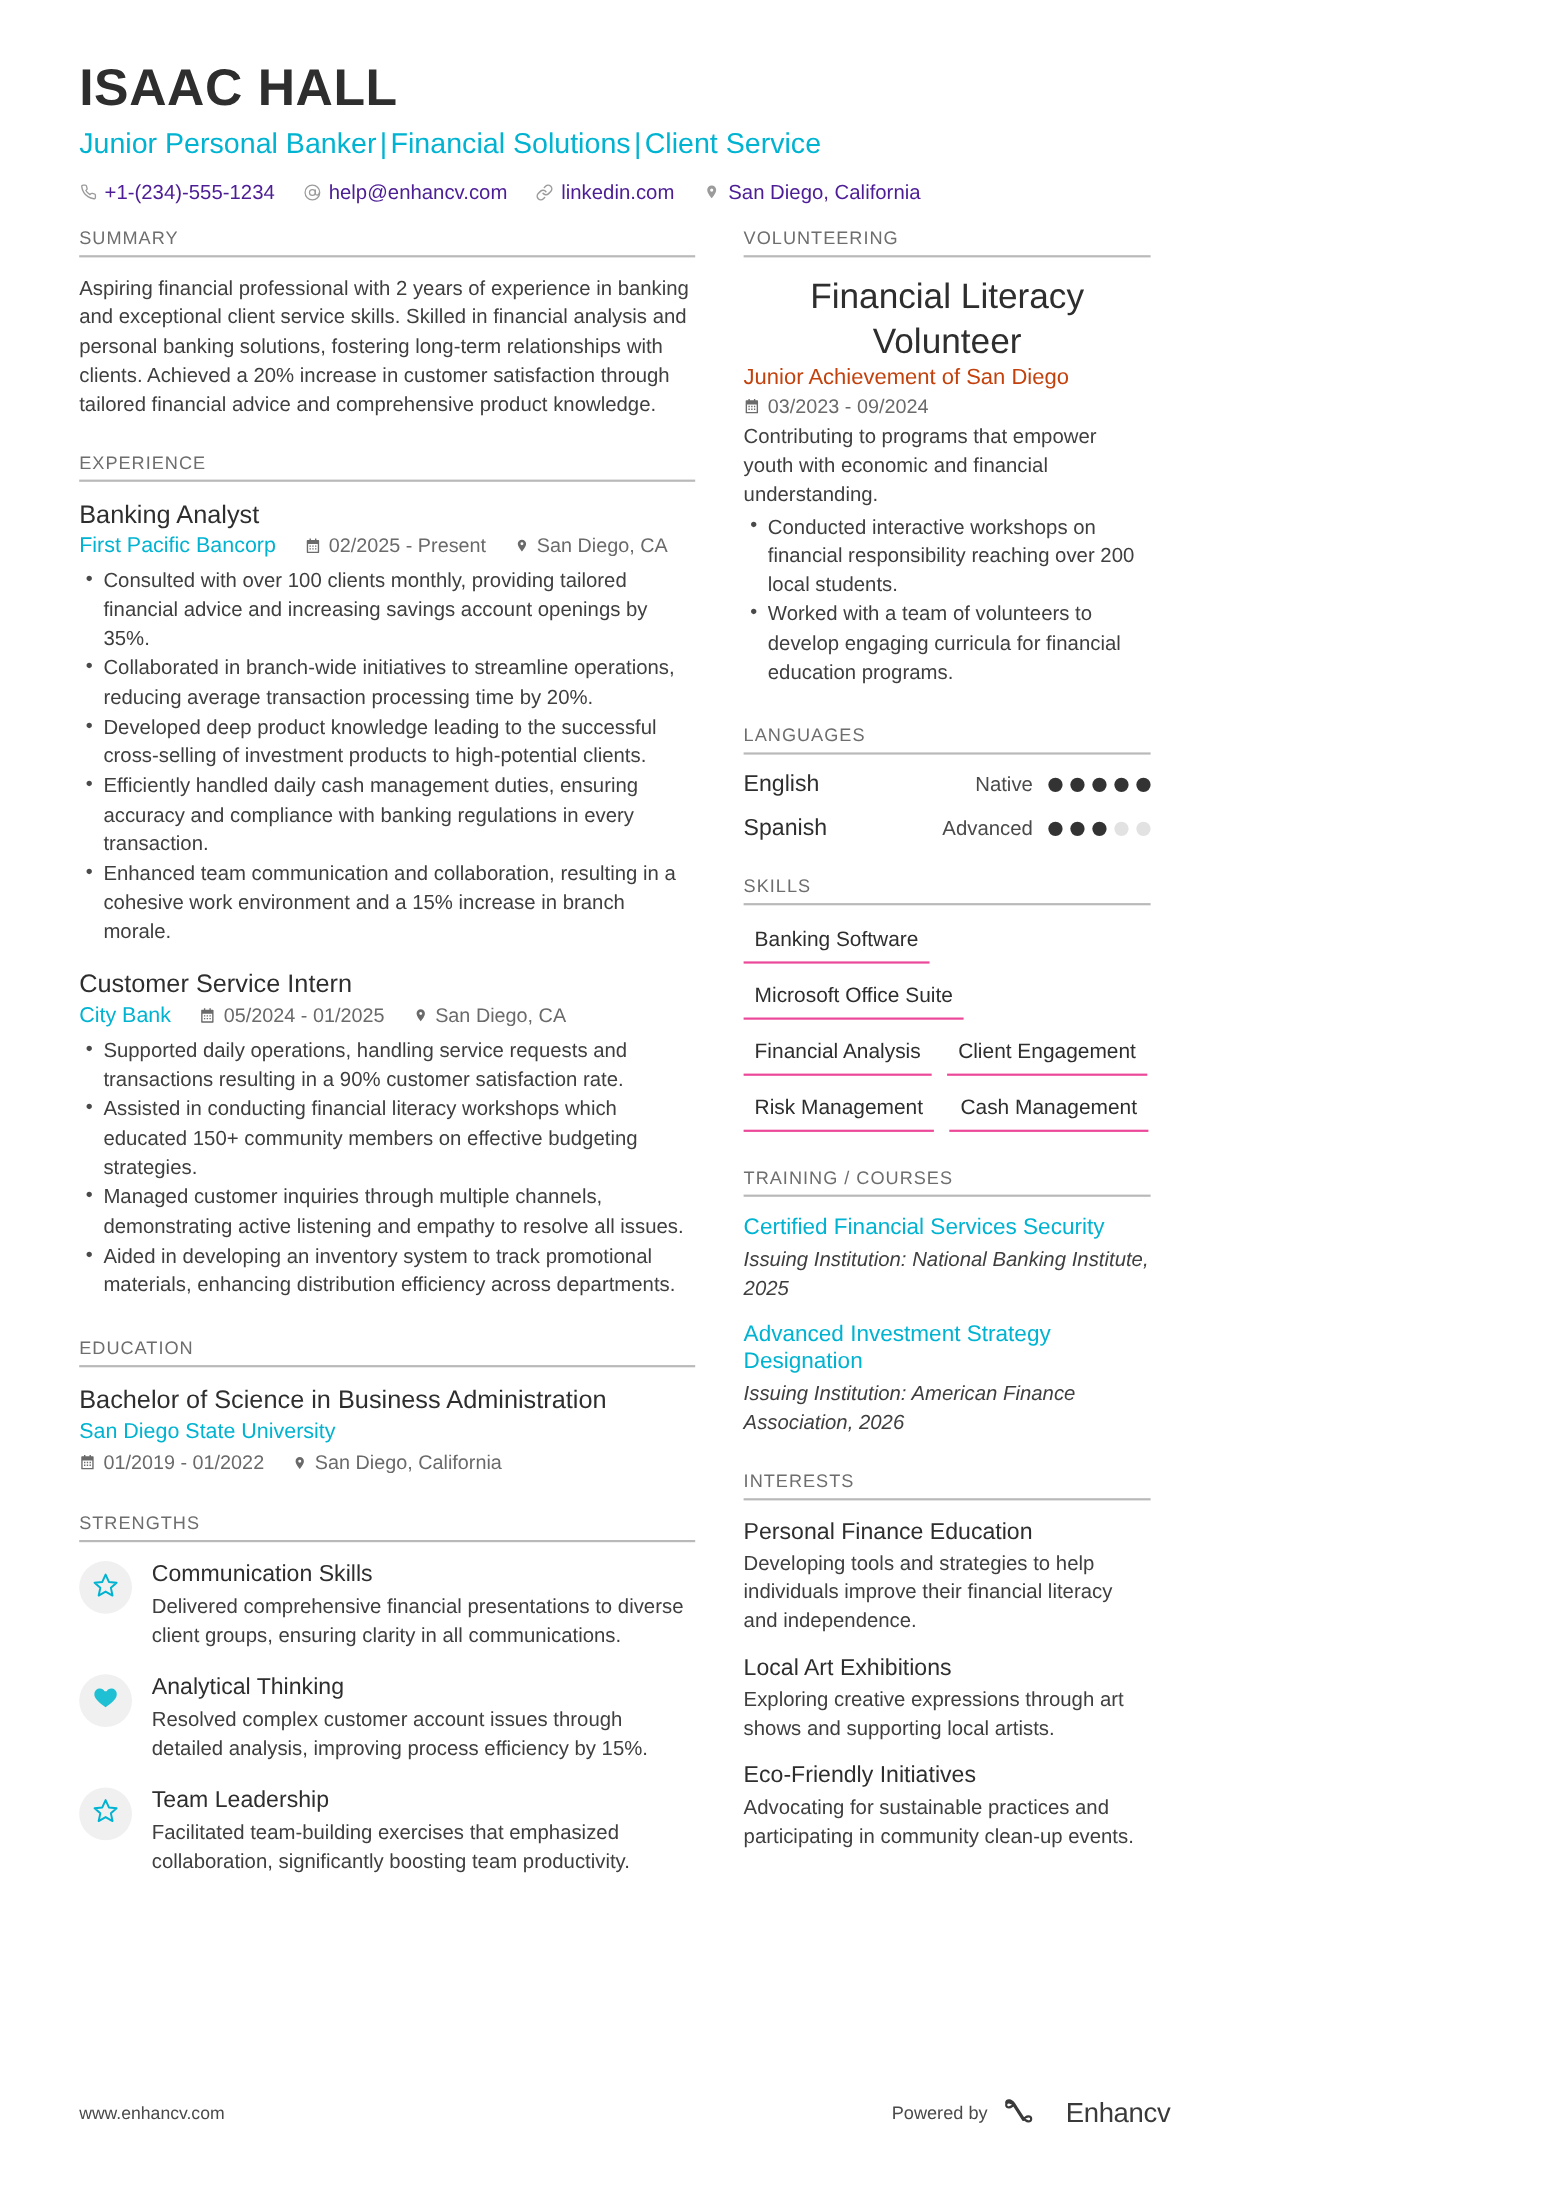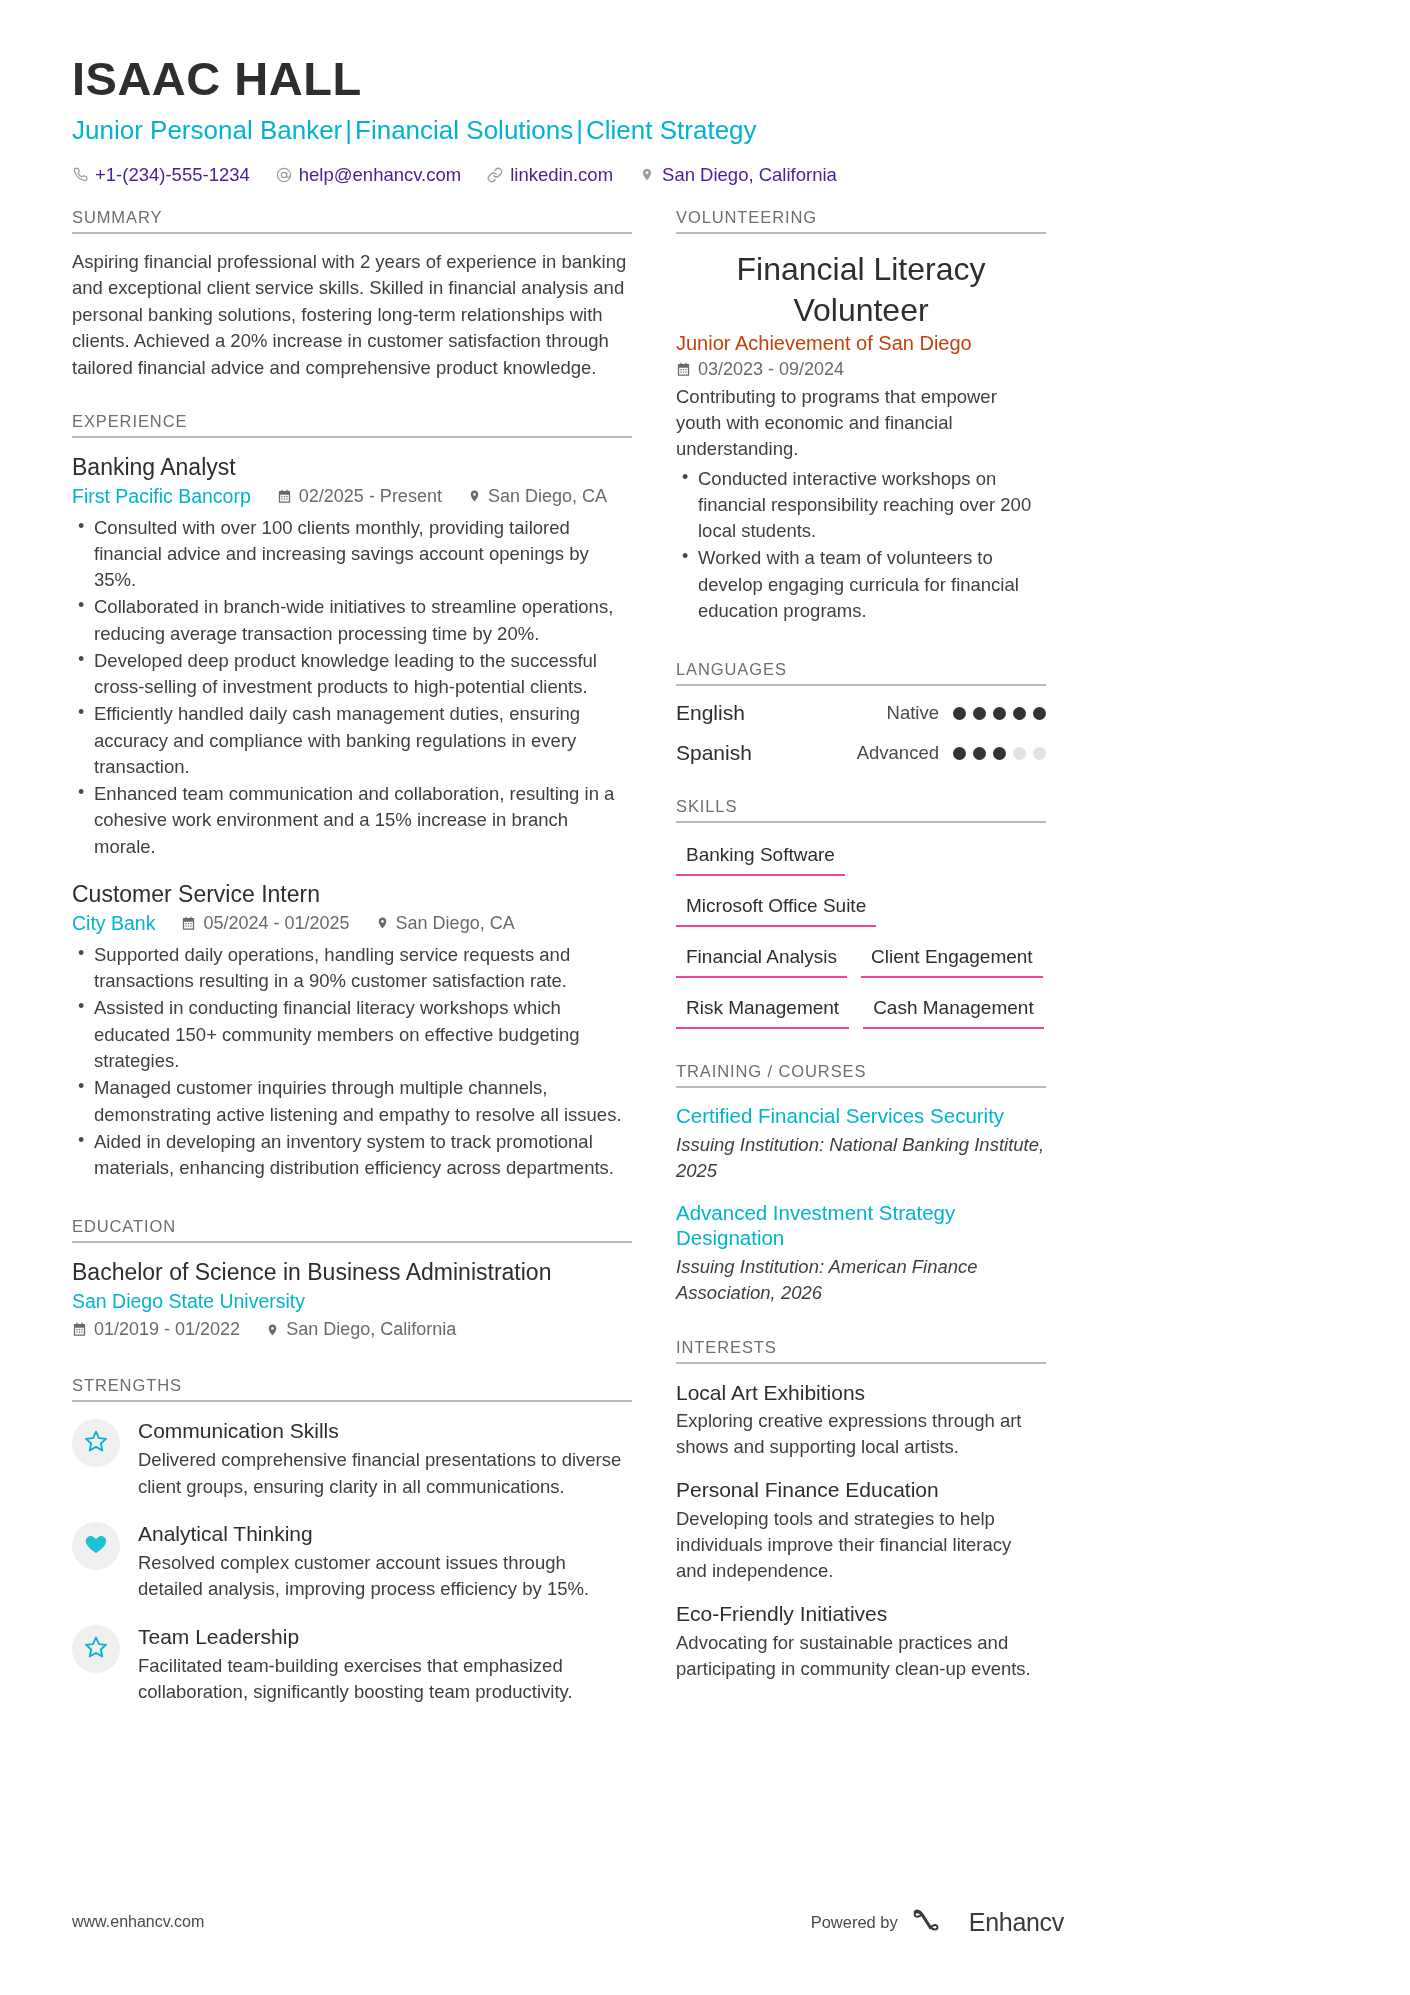--- a/index.html
+++ b/index.html
@@ -310,21 +310,21 @@
   }
 </style>
 </head>
 <body>
 
 <div class="page">
 
   <div>
     <div class="name">ISAAC HALL</div>
     <div class="headline">
-      <span>Junior Personal Banker</span><span class="sep">|</span><span>Financial Solutions</span><span class="sep">|</span><span>Client Strategy</span>
+      <span>Junior Personal Banker</span><span class="sep">|</span><span>Financial Solutions</span><span class="sep">|</span><span>Client Service</span>
     </div>
 
     <div class="contact-row">
       <div class="contact-item">
         <span class="ic">
           <svg width="15" height="15" viewBox="0 0 24 24" fill="none" stroke="currentColor" stroke-width="2" stroke-linecap="round" stroke-linejoin="round">
               <path d="M22 16.92v3a2 2 0 0 1-2.18 2 19.79 19.79 0 0 1-8.63-3.07 19.5 19.5 0 0 1-6-6 19.79 19.79 0 0 1-3.07-8.67A2 2 0 0 1 4.11 2h3a2 2 0 0 1 2 1.72c.13.96.36 1.9.69 2.81a2 2 0 0 1-.45 2.11L8.09 9.91a16 16 0 0 0 6 6l1.27-1.27a2 2 0 0 1 2.11-.45c.9.33 1.85.56 2.81.69A2 2 0 0 1 22 16.92z"></path>
             </svg>
         </span>
         <span>+1-(234)-555-1234</span>
@@ -610,27 +610,27 @@
         </div>
       </div>
 
       <div class="gap-sm"></div>
 
       <div class="sec">
         <div class="sec-title">INTERESTS</div>
         <div class="sec-rule"></div>
 
         <div class="interest">
+          <div class="interest-name">Personal Finance Education</div>
+          <div class="interest-desc">Developing tools and strategies to help individuals improve their financial literacy and independence.</div>
+        </div>
+
+        <div class="interest">
           <div class="interest-name">Local Art Exhibitions</div>
           <div class="interest-desc">Exploring creative expressions through art shows and supporting local artists.</div>
-        </div>
-
-        <div class="interest">
-          <div class="interest-name">Personal Finance Education</div>
-          <div class="interest-desc">Developing tools and strategies to help individuals improve their financial literacy and independence.</div>
         </div>
 
         <div class="interest">
           <div class="interest-name">Eco-Friendly Initiatives</div>
           <div class="interest-desc">Advocating for sustainable practices and participating in community clean-up events.</div>
         </div>
       </div>
 
     </div>
   </div>

